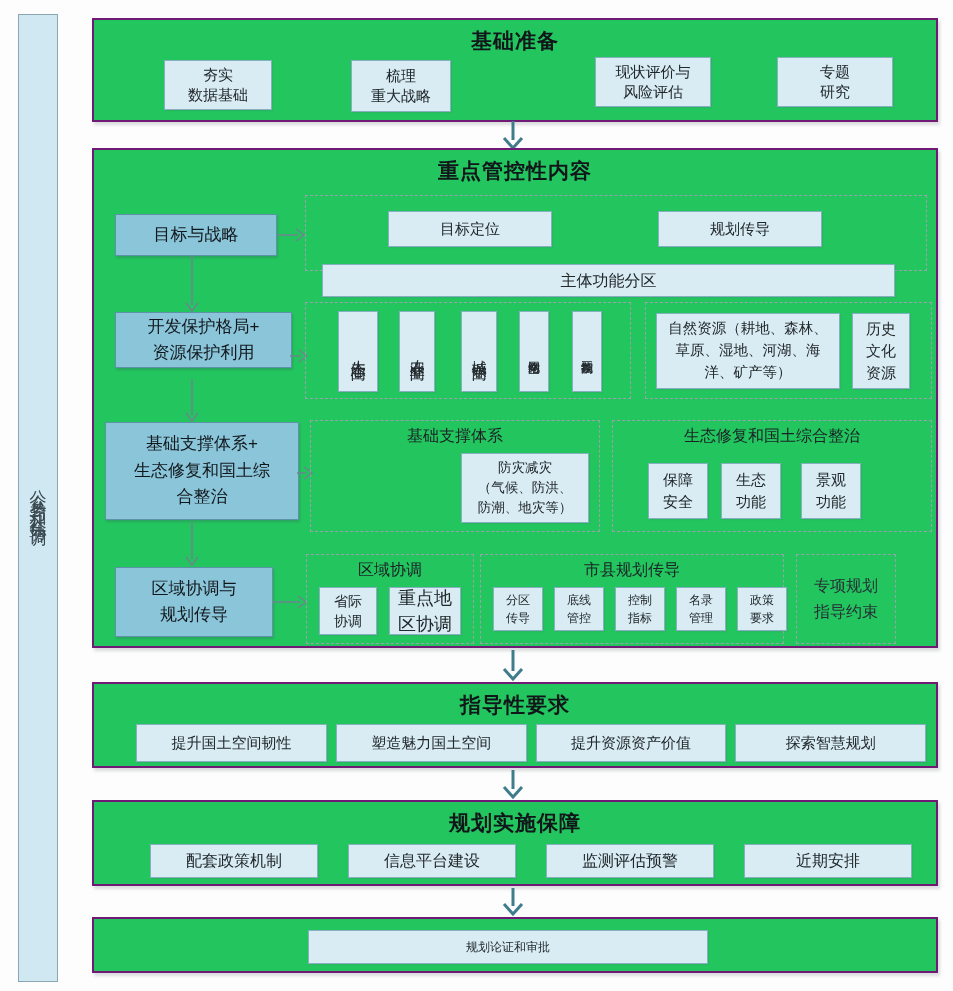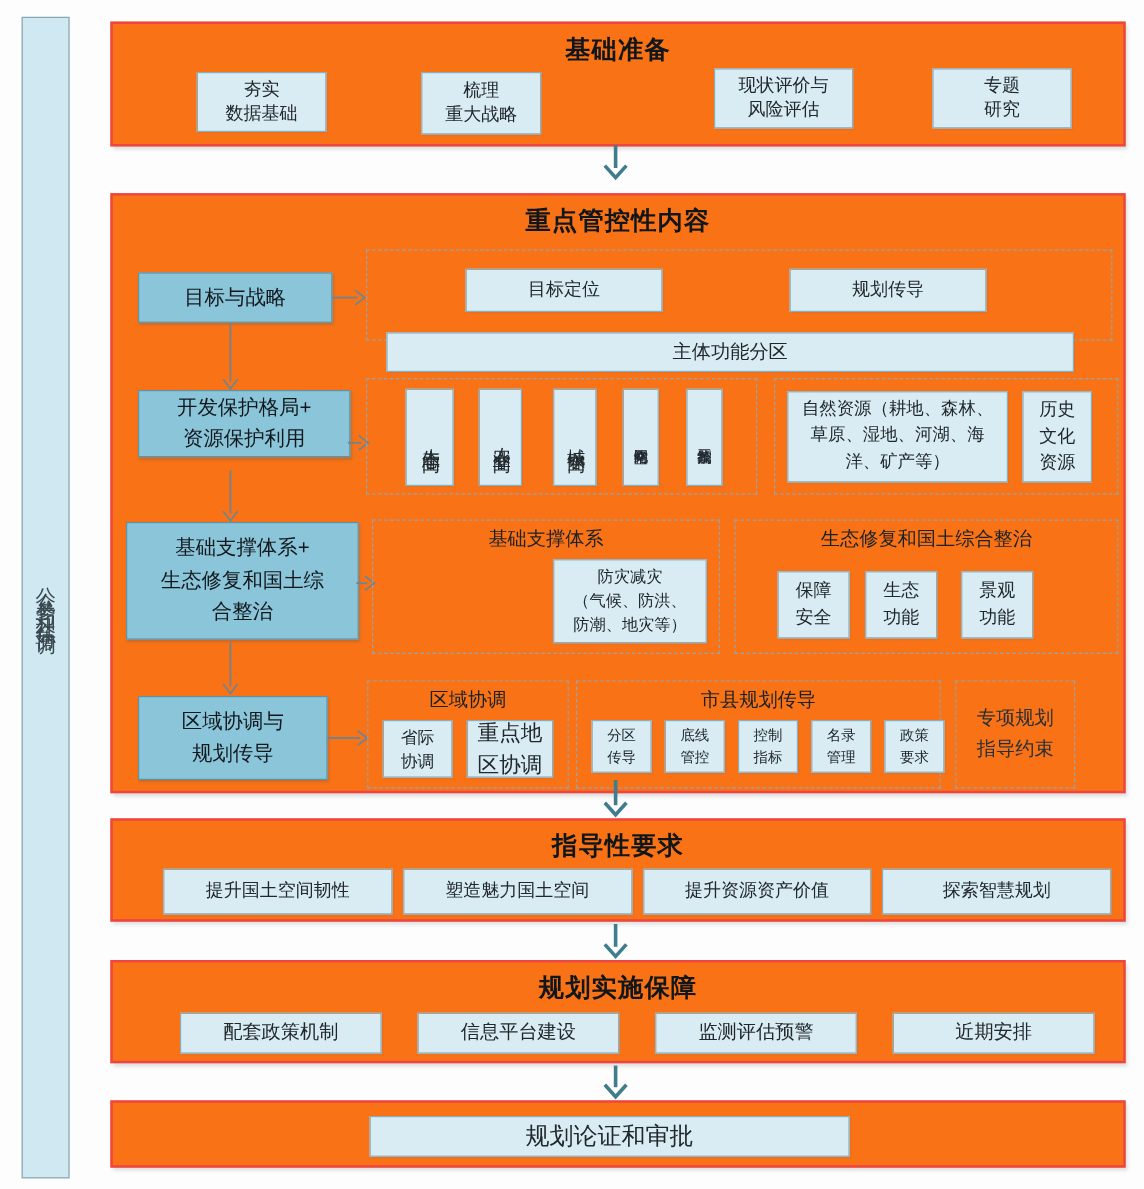--- a/index.html
+++ b/index.html
@@ -2,21 +2,21 @@
 <html><head>
 <meta charset="utf-8">
 <style>
   html,body{margin:0;padding:0;}
   body{
     width:953px;height:991px;position:relative;background:#fdfdfd;
     font-family:"Liberation Sans",sans-serif;color:#1c2226;
     -webkit-font-smoothing:antialiased;
   }
   .section{
-    position:absolute;background:#f97316;border:2px solid #ef4444;
+    position:absolute;background:#22c55e;border:2px solid #701a75;
     box-shadow:2px 3px 3px rgba(60,70,80,.18);box-sizing:border-box;
   }
   .sec-title{
     position:absolute;left:0;top:7px;width:100%;text-align:center;
     font-size:21px;font-weight:600;color:#101619;letter-spacing:1px;
   }
   .group-title{
     position:absolute;left:0;top:5px;width:100%;text-align:center;
     font-size:16px;font-weight:500;color:#1a2226;
   }
@@ -72,21 +72,21 @@
 风险评估</div>
   <div class="box-light" style="left:683px;top:37px;width:116px;height:50px;">专题
 研究</div>
 </div>
 
 <svg class="arrow" style="left:500px;top:121px;" width="26" height="28">
   <line x1="13" y1="0" x2="13" y2="19" stroke="#3f7c8c" stroke-width="3"></line>
   <polyline points="4,17 13,27 22,17" fill="none" stroke="#3f7c8c" stroke-width="3"></polyline>
 </svg>
 
-<div class="section" style="left:92px;top:148px;width:846px;height:500px;margin-top:13px;">
+<div class="section" style="left:92px;top:148px;width:846px;height:500px;">
   <div class="sec-title">重点管控性内容</div>
 
   <div class="box-teal" style="left:21px;top:64px;width:162px;height:42px;">目标与战略</div>
   <svg class="arrow" style="left:183px;top:77px;" width="28" height="16">
     <line x1="0" y1="8" x2="21" y2="8" stroke="#6e8591" stroke-width="1.5"></line>
     <polyline points="19,2 27,8 19,14" fill="none" stroke="#6e8591" stroke-width="1.5"></polyline>
   </svg>
   <div class="dashed" style="left:211px;top:45px;width:622px;height:76px;">
     <div class="box-light" style="left:82px;top:15px;width:164px;height:36px;">目标定位</div>
     <div class="box-light" style="left:352px;top:15px;width:164px;height:36px;">规划传导</div>
@@ -211,14 +211,14 @@
     <div class="box-light" style="font-size:16px;">近期安排</div>
   </div>
 </div>
 
 <svg class="arrow" style="left:500px;top:888px;" width="26" height="27">
   <line x1="13" y1="0" x2="13" y2="18" stroke="#3f7c8c" stroke-width="3"></line>
   <polyline points="4,16 13,26 22,16" fill="none" stroke="#3f7c8c" stroke-width="3"></polyline>
 </svg>
 
 <div class="section" style="left:92px;top:917px;width:846px;height:56px;">
-  <div class="box-light" style="left:214px;top:11px;width:400px;height:34px;font-size:20px;">规划论证和审批</div>
+  <div class="box-light" style="left:214px;top:11px;width:400px;height:34px;font-size:12px;">规划论证和审批</div>
 </div>
 
 </body></html>

